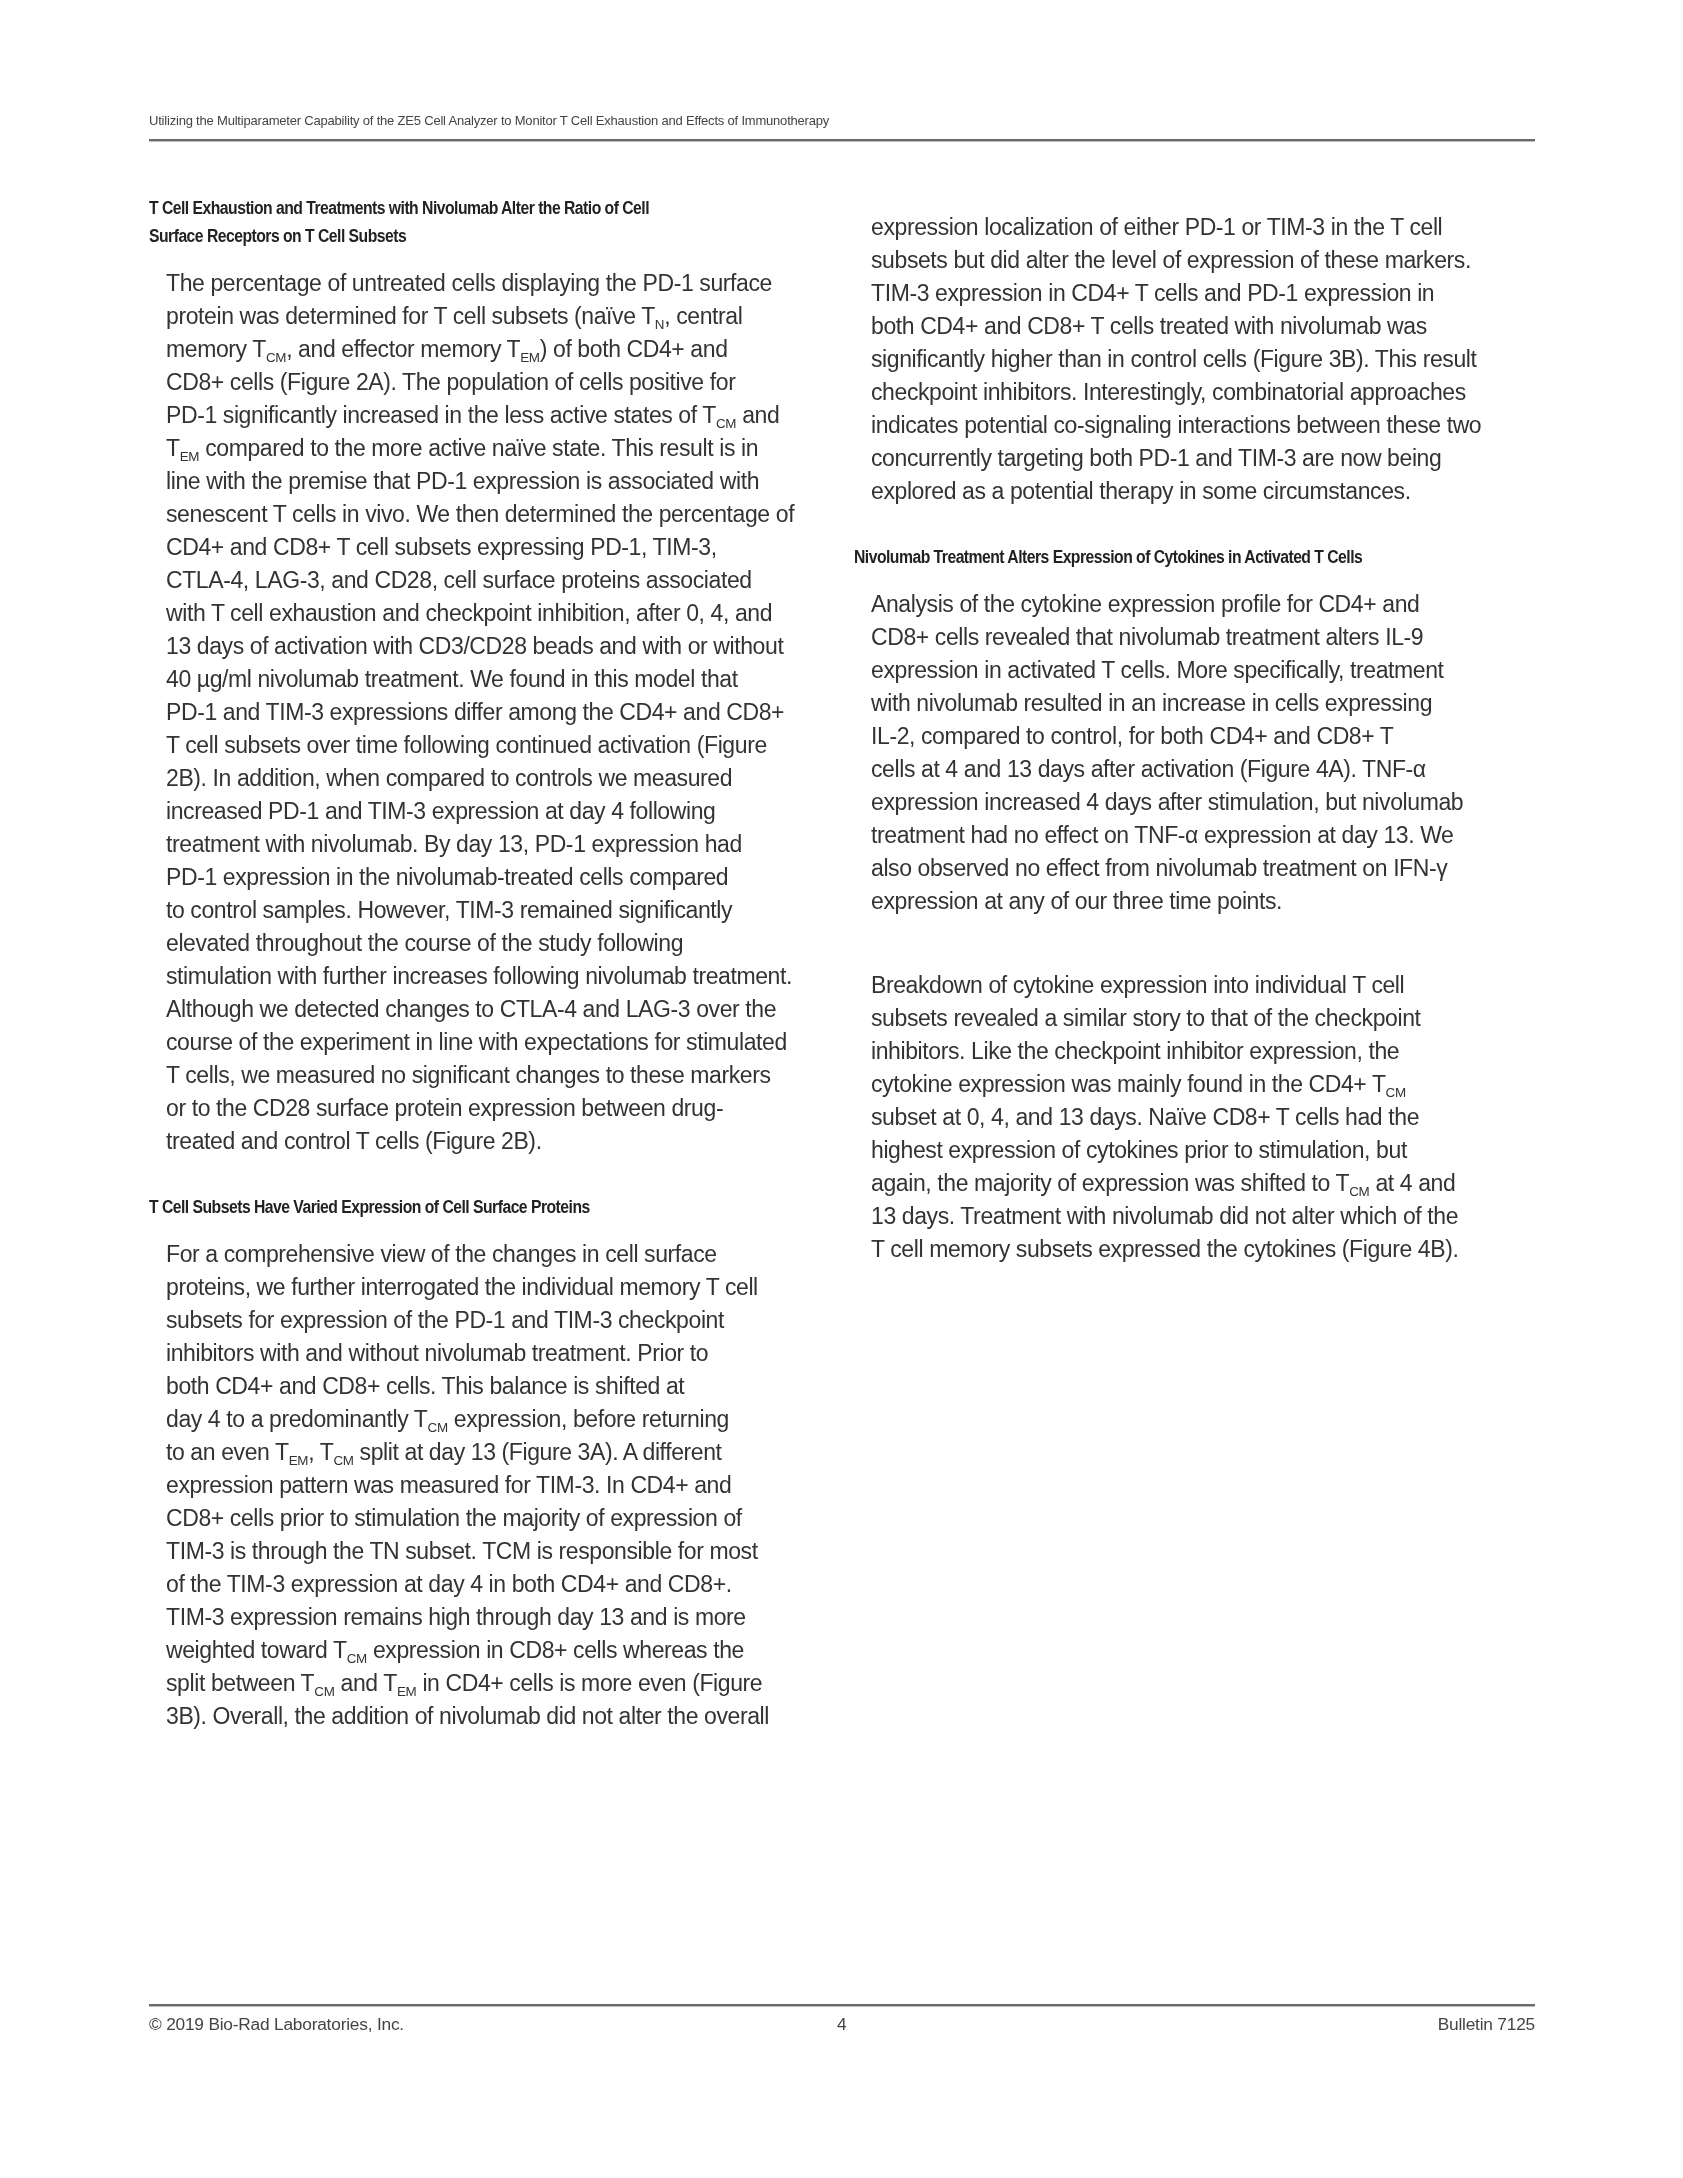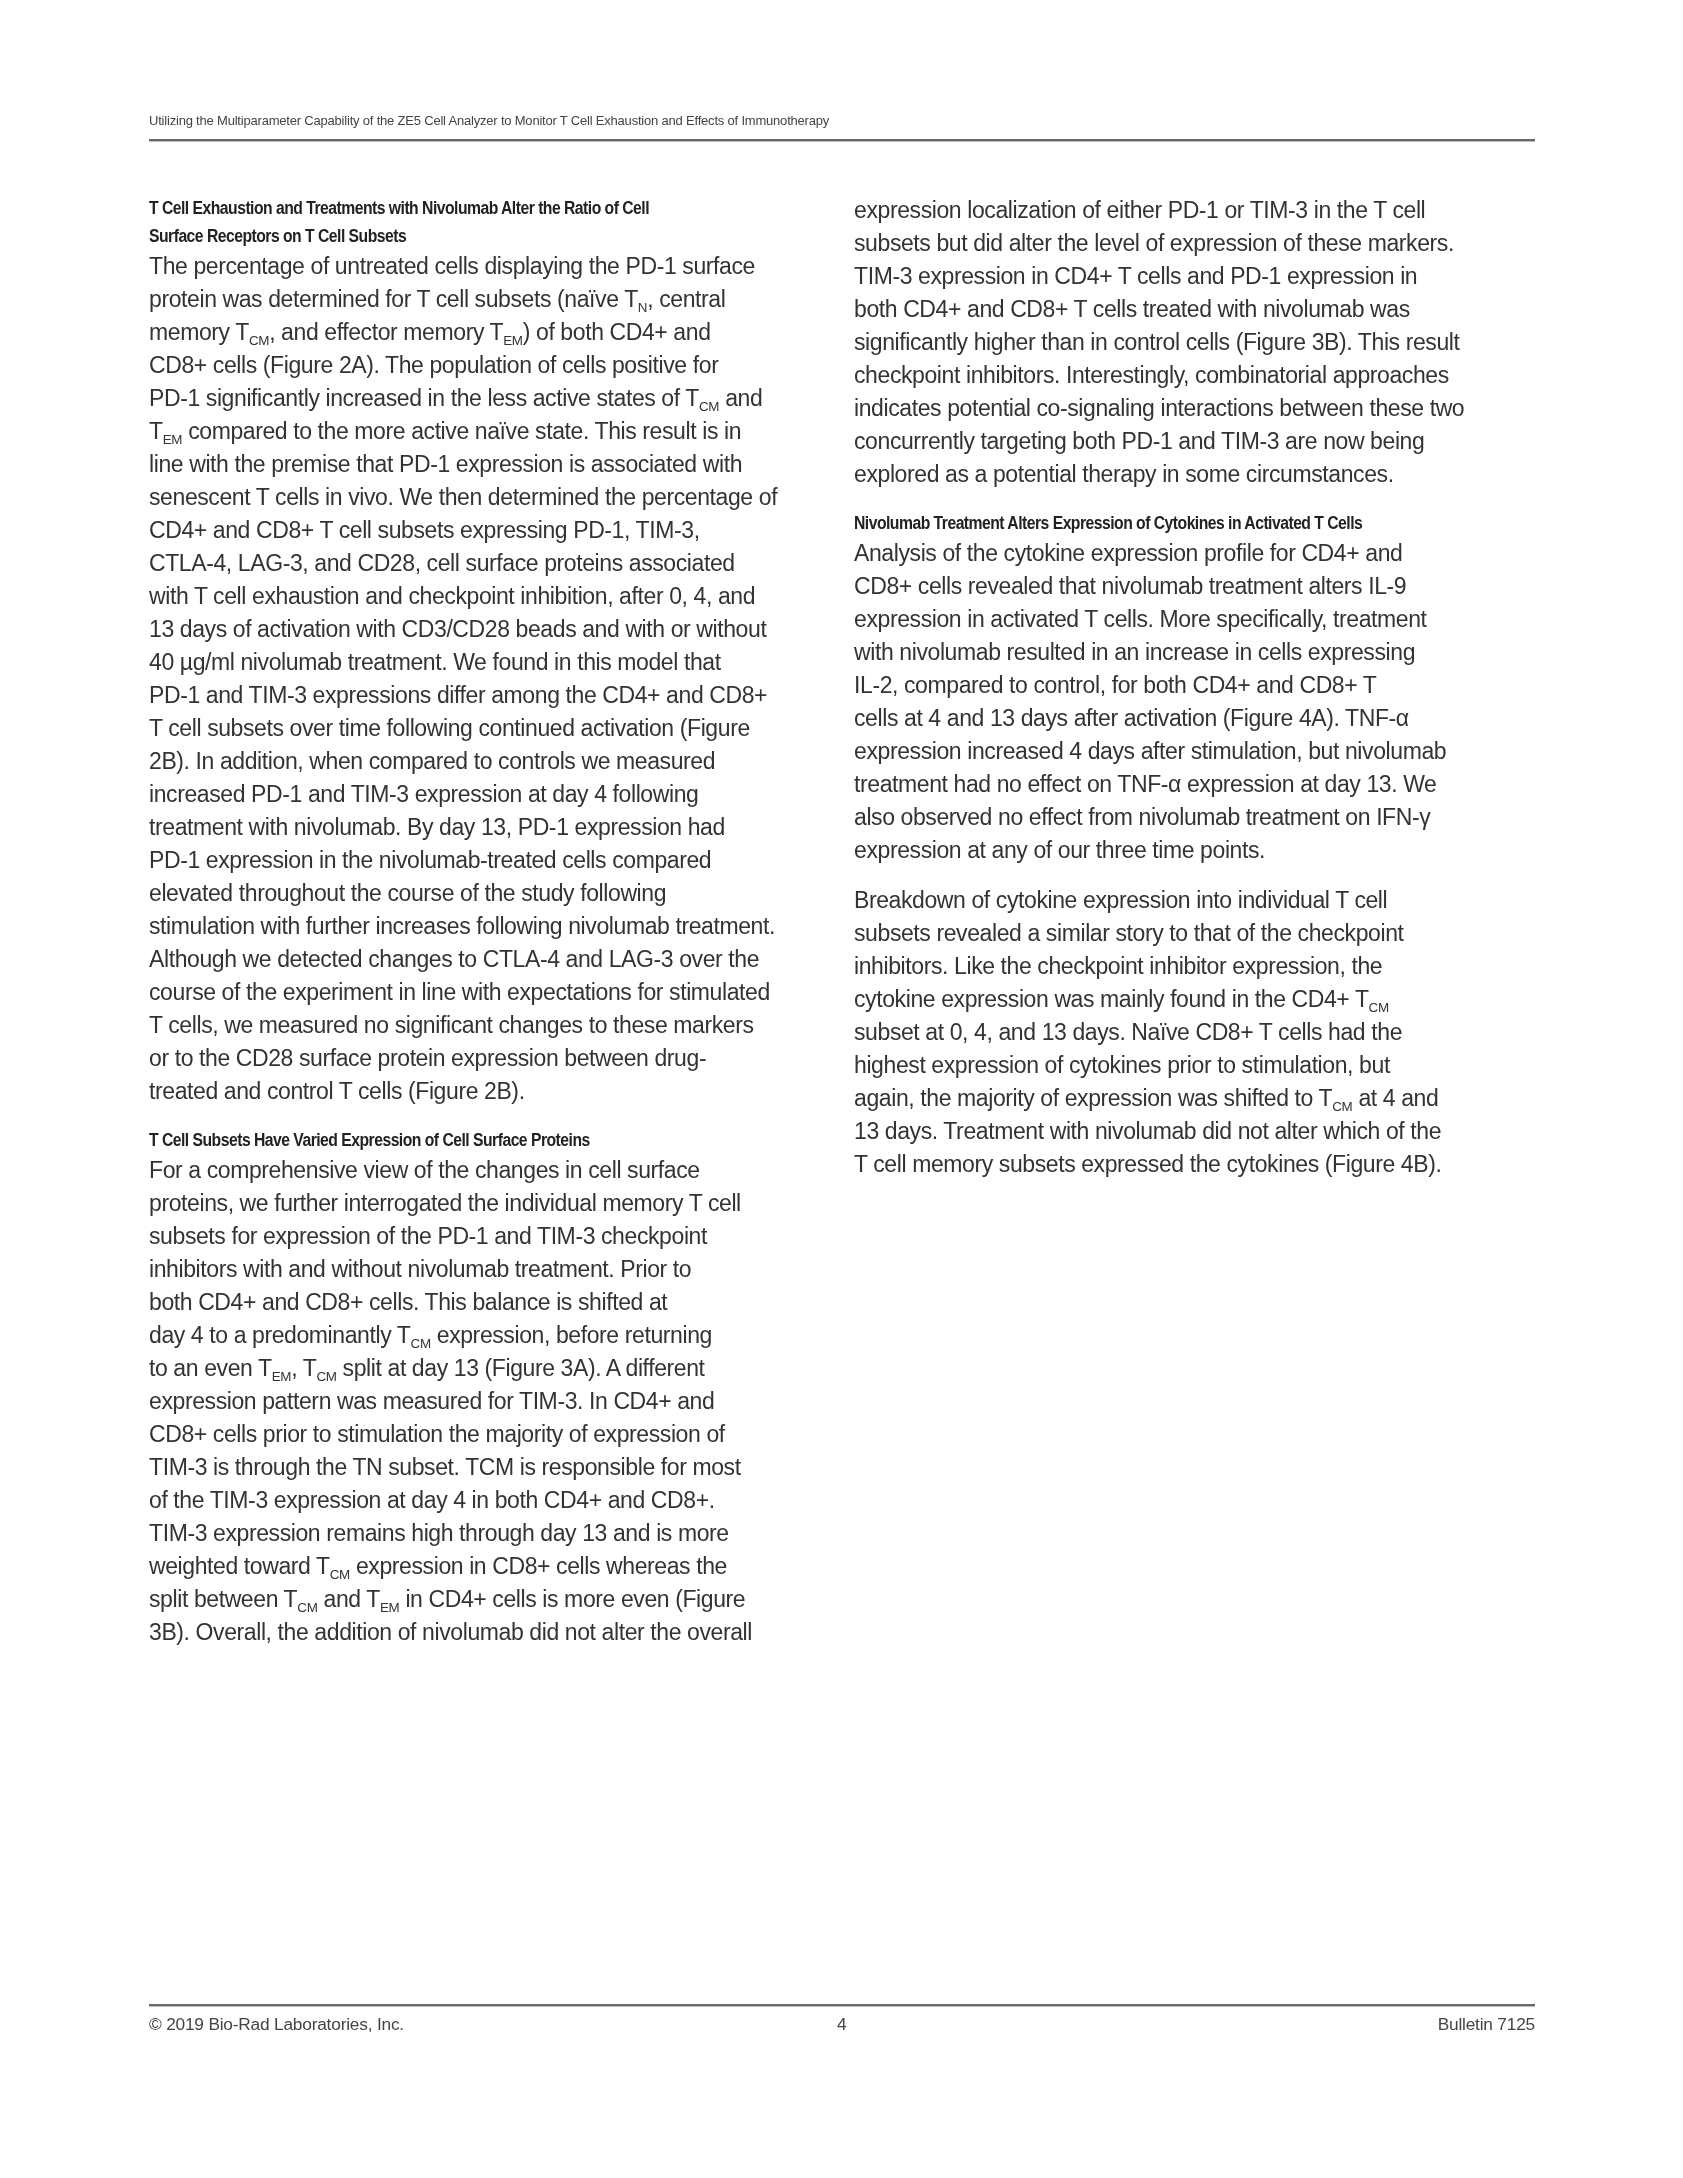--- a/index.html
+++ b/index.html
@@ -8,21 +8,21 @@
   .page-header { position: absolute; left: 149px; top: 109px; width: 1386px; }
   .page-header .title { font-size: 13px; color: #444; letter-spacing: -0.2px; line-height: 24px; white-space: nowrap; }
   .rule { position: absolute; left: 149px; width: 1386px; height: 2px; background: #6a6a6a; border-bottom: 1px solid #bdbdbd; }
   .rule.top { top: 139px; }
   .rule.bottom { top: 2004px; }
   .col { position: absolute; top: 194px; width: 683px; }
   .col.left { left: 149px; }
   .col.right { left: 854px; }
   .heading { font-family: "Liberation Sans", sans-serif; font-weight: bold; font-size: 18.3px; line-height: 28px;
              color: #222; letter-spacing: -0.6px; transform: scaleX(0.86); transform-origin: left top; width: 116%; margin: 0; }
-  .para { font-size: 23px; line-height: 33px; letter-spacing: -0.4px; margin: 0; white-space: nowrap; color: #333; }
+  .para { font-size: 23px; line-height: 33px; letter-spacing: -0.4px; margin: 17px; white-space: nowrap; color: #333; }
   .para .ln { display: block; }
   .gap-heading { height: 18px; }
   .gap-para { height: 17px; }
   sub { font-size: 13.4px; vertical-align: -5px; line-height: 0; letter-spacing: -0.3px; }
   .footer { position: absolute; top: 2014px; left: 149px; width: 1386px; font-size: 17.3px; color: #444; letter-spacing: -0.2px; }
   .footer .copy { position: absolute; left: 0; }
   .footer .pg { position: absolute; left: 688px; }
   .footer .bul { position: absolute; right: 0; }
 </style>
 </head>
@@ -51,20 +51,21 @@
       <span class="ln"><span>CTLA-4, LAG-3, and CD28, cell surface proteins associated</span></span>
       <span class="ln"><span>with T cell exhaustion and checkpoint inhibition, after 0, 4, and</span></span>
       <span class="ln"><span>13 days of activation with CD3/CD28 beads and with or without</span></span>
       <span class="ln"><span>40 µg/ml nivolumab treatment. We found in this model that</span></span>
       <span class="ln"><span>PD-1 and TIM-3 expressions differ among the CD4+ and CD8+</span></span>
       <span class="ln"><span>T cell subsets over time following continued activation (Figure</span></span>
       <span class="ln"><span>2B). In addition, when compared to controls we measured</span></span>
       <span class="ln"><span>increased PD-1 and TIM-3 expression at day 4 following</span></span>
       <span class="ln"><span>treatment with nivolumab. By day 13, PD-1 expression had</span></span>
       <span class="ln"><span>PD-1 expression in the nivolumab-treated cells compared</span></span>
+      <span class="ln"><span>to control samples. However, TIM-3 remained significantly</span></span>
       <span class="ln"><span>elevated throughout the course of the study following</span></span>
       <span class="ln"><span>stimulation with further increases following nivolumab treatment.</span></span>
       <span class="ln"><span>Although we detected changes to CTLA-4 and LAG-3 over the</span></span>
       <span class="ln"><span>course of the experiment in line with expectations for stimulated</span></span>
       <span class="ln"><span>T cells, we measured no significant changes to these markers</span></span>
       <span class="ln"><span>or to the CD28 surface protein expression between drug-</span></span>
       <span class="ln"><span>treated and control T cells (Figure 2B).</span></span>
     </p>
     <div class="gap-heading"></div>
     <h3 class="heading">

